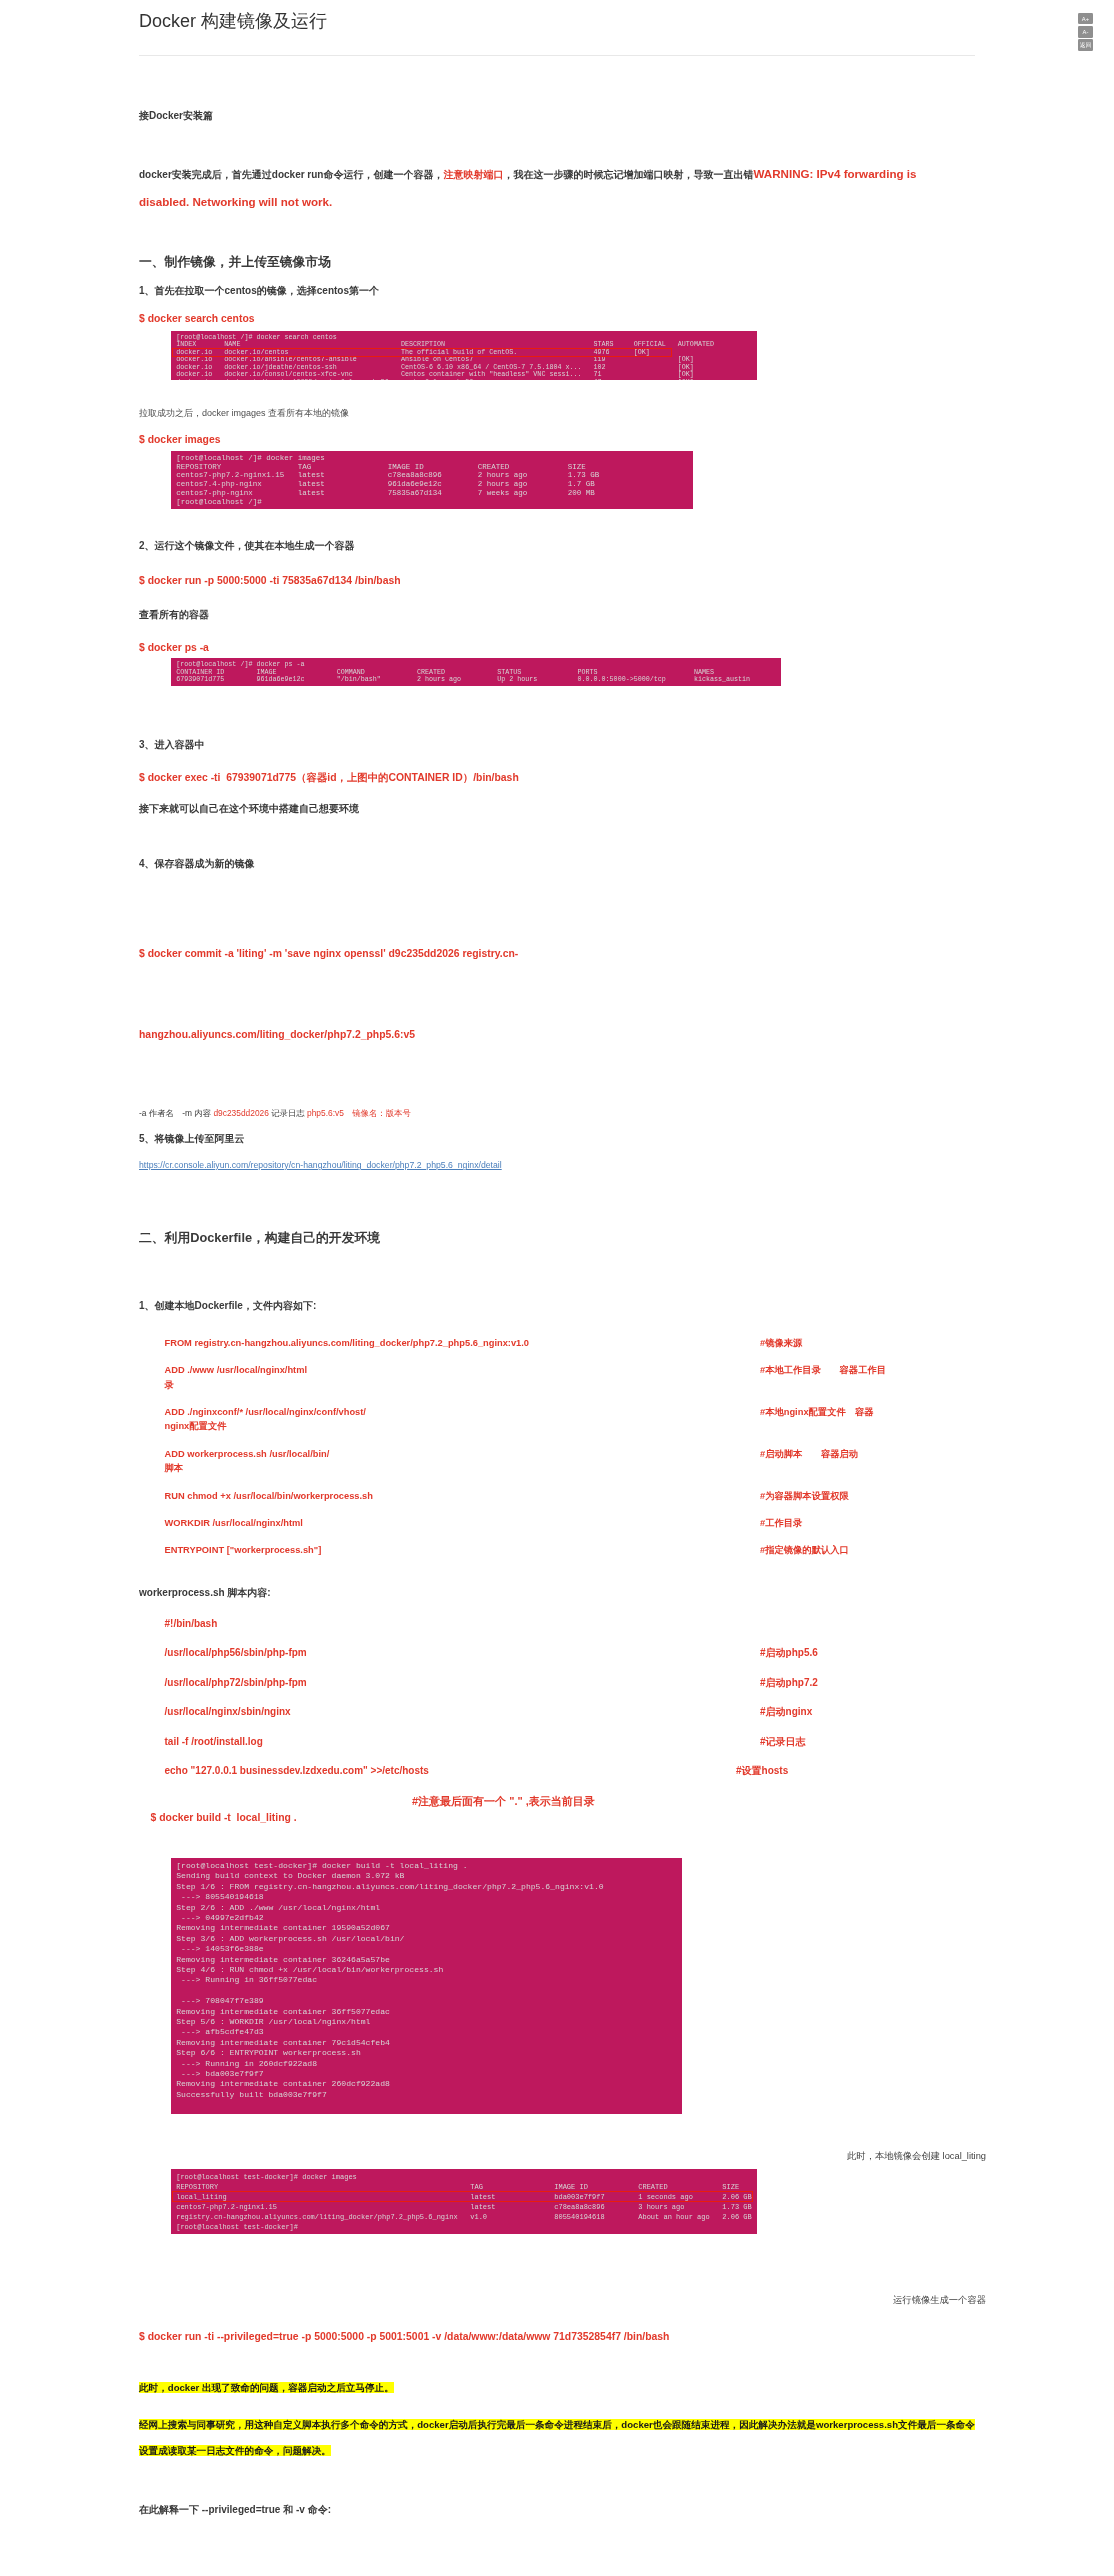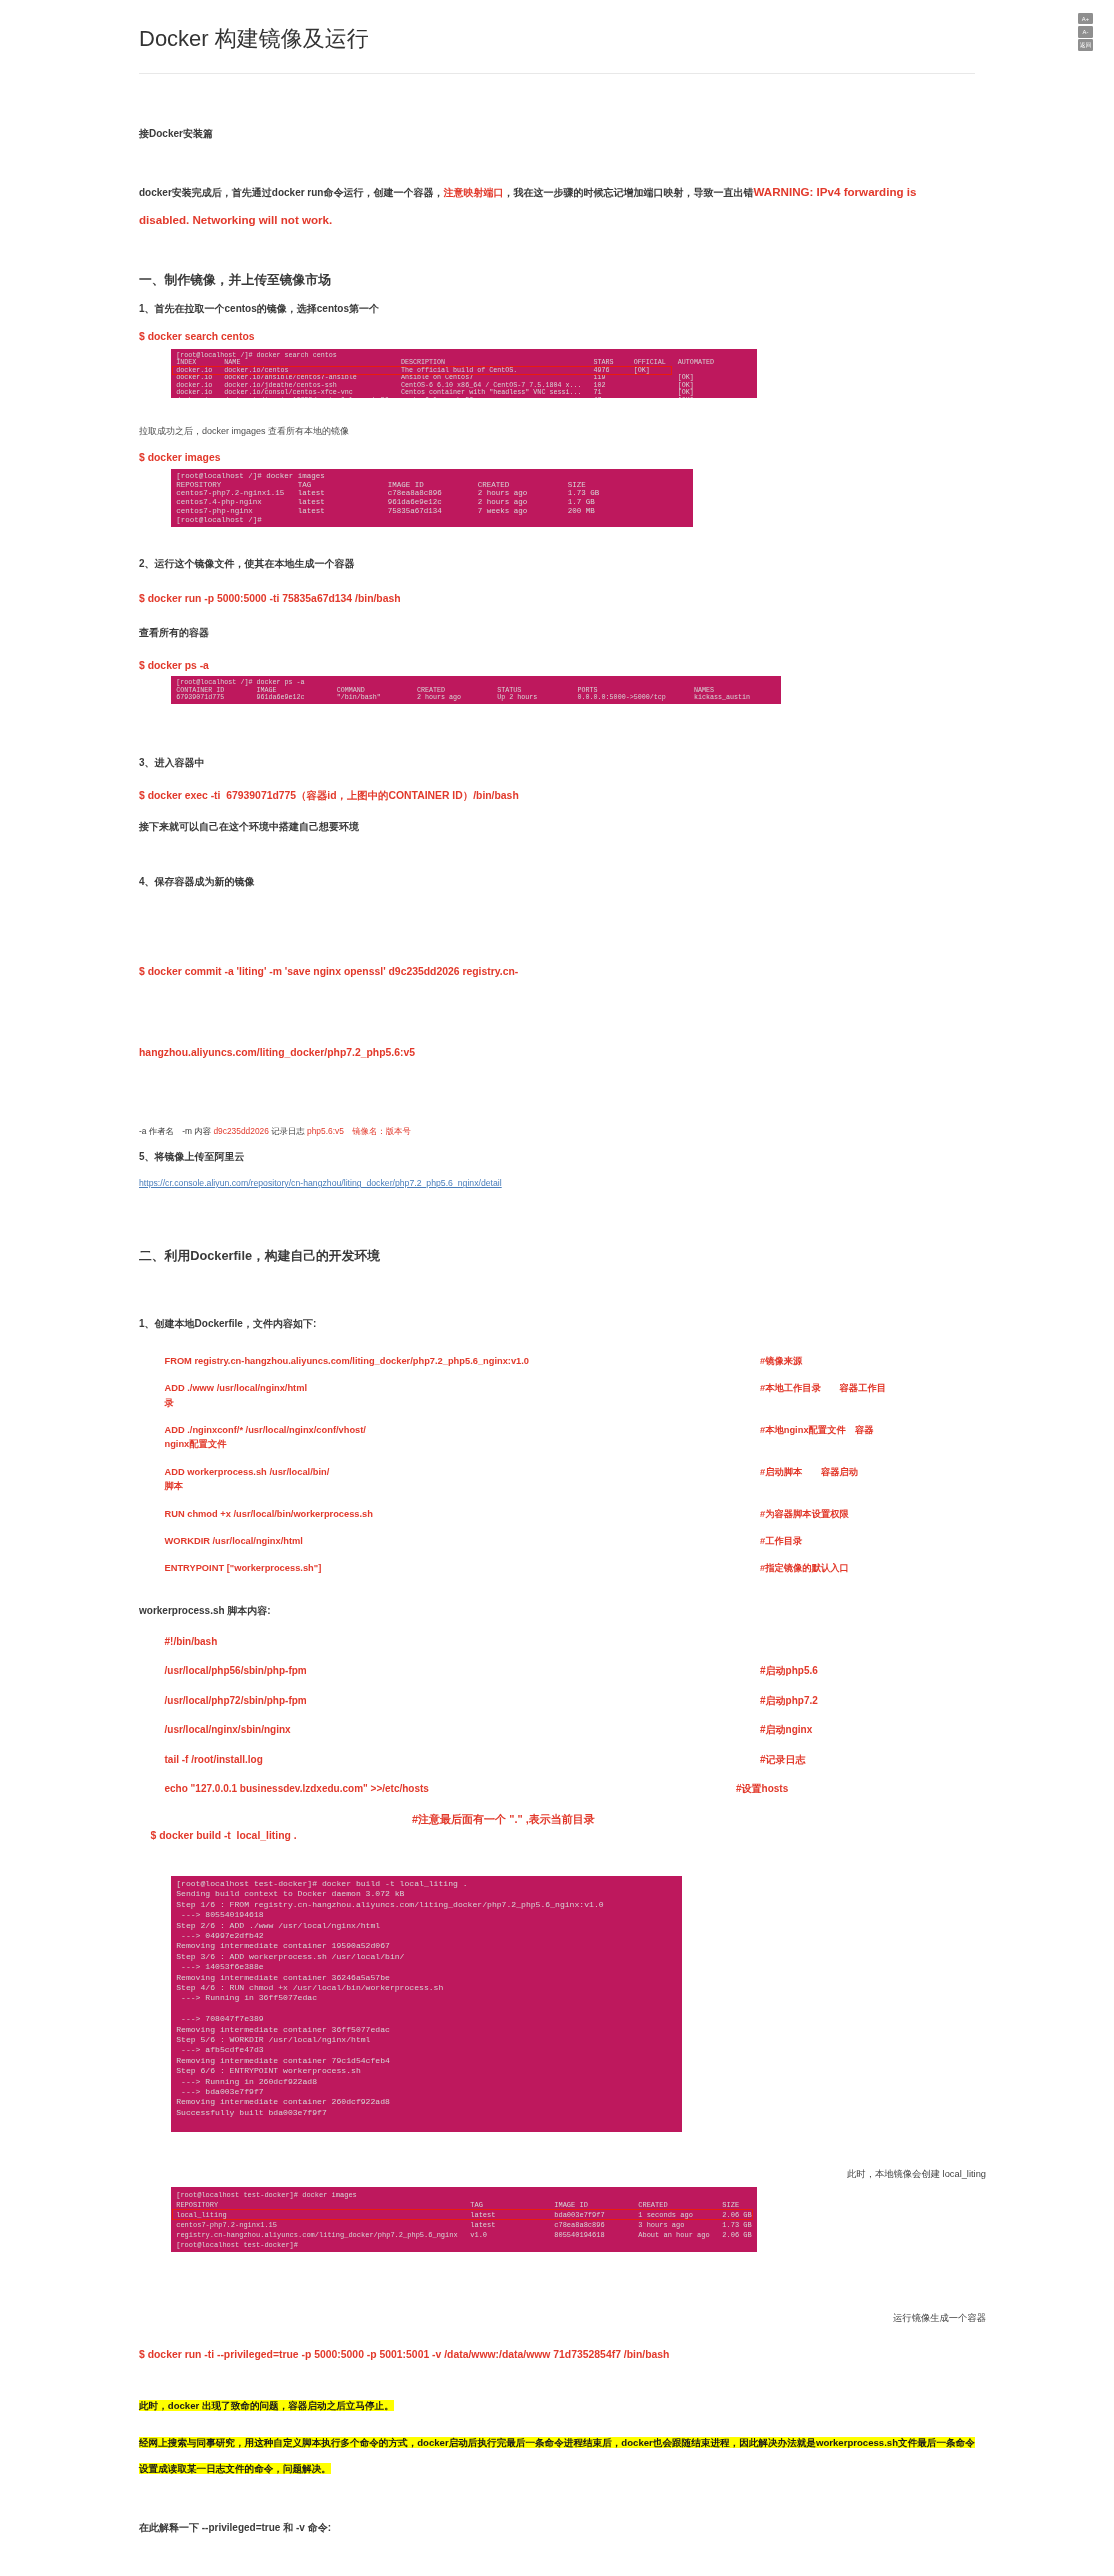--- a/index.html
+++ b/index.html
@@ -3,21 +3,21 @@
 <meta charset="utf-8">
 <style>
   * { box-sizing: border-box; }
   body {
     margin: 0; width: 1114px; height: 2576px; overflow: hidden;
     background: #ffffff; color: #3d3d3d; position: relative;
     font-family: "Liberation Sans", "DejaVu Sans", sans-serif;
   }
   .content { margin-left: 139px; width: 847px; }
   p { margin: 0; }
-  h1 { margin: 0; padding-top: 28px; font-size: 22px; font-weight: 400; color: #333; line-height: 22px; }
+  h1 { margin: 0; padding-top: 10px; font-size: 18px; font-weight: 400; color: #333; line-height: 22px; }
   .title-rule { border: none; border-top: 0.6px solid #e8e8e8; margin: 23px 0 0 0; width: 836px; }
   .subtitle { margin-top: 53px; font-size: 10px; font-weight: 700; color: #3a3a3a; }
   .intro { margin-top: 37px; font-size: 10px; font-weight: 700; line-height: 27px; max-width: 824px; color: #3a3a3a; }
   .red { color: #e2392b; }
   .warning { color: #e2392b; font-size: 11.6px; font-weight: 700; }
   h2 { margin: 0; font-size: 12.8px; font-weight: 700; color: #3a3a3a; line-height: 17.4px; }
   .step { font-size: 10px; font-weight: 700; color: #3a3a3a; line-height: 14px; }
   .cmd { font-size: 10.4px; font-weight: 700; color: #e2392b; line-height: 14px; white-space: pre-wrap; }
   .cmd2 { font-size: 10.4px; font-weight: 700; color: #e2392b; line-height: 27px; white-space: pre-wrap; max-width: 580px; }
   .note { font-size: 9px; color: #4d4d4d; line-height: 12.8px; }

